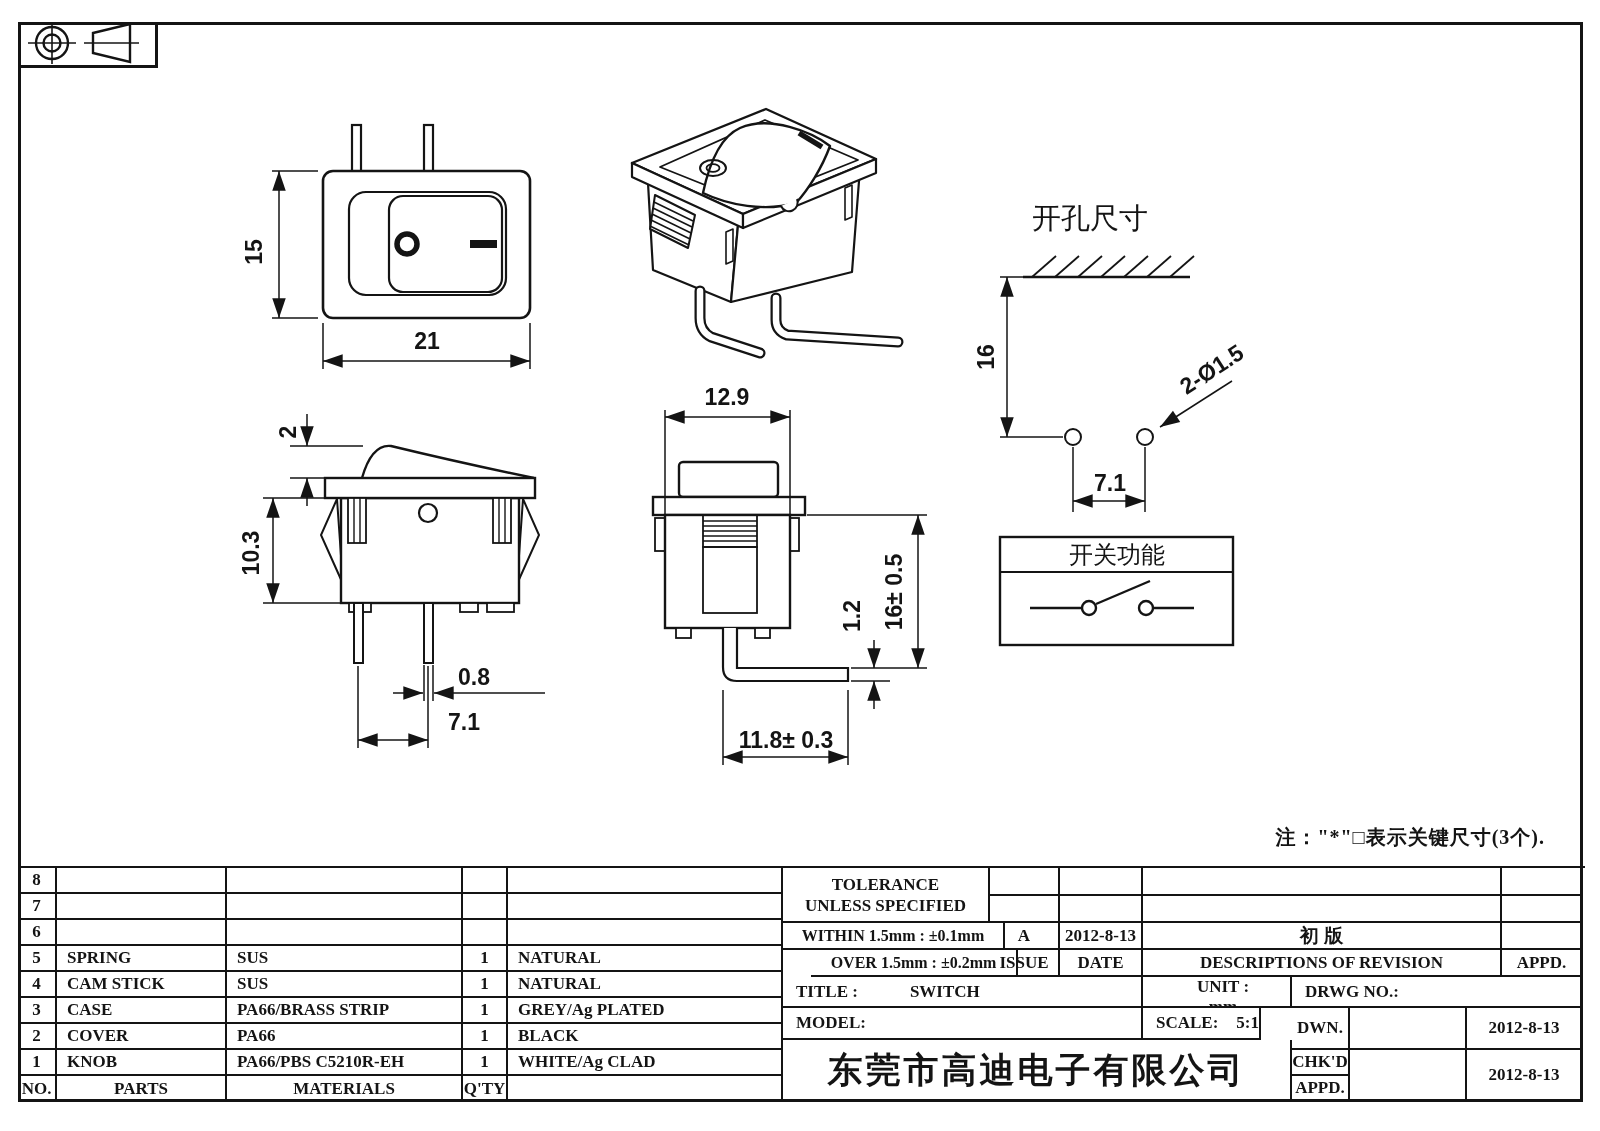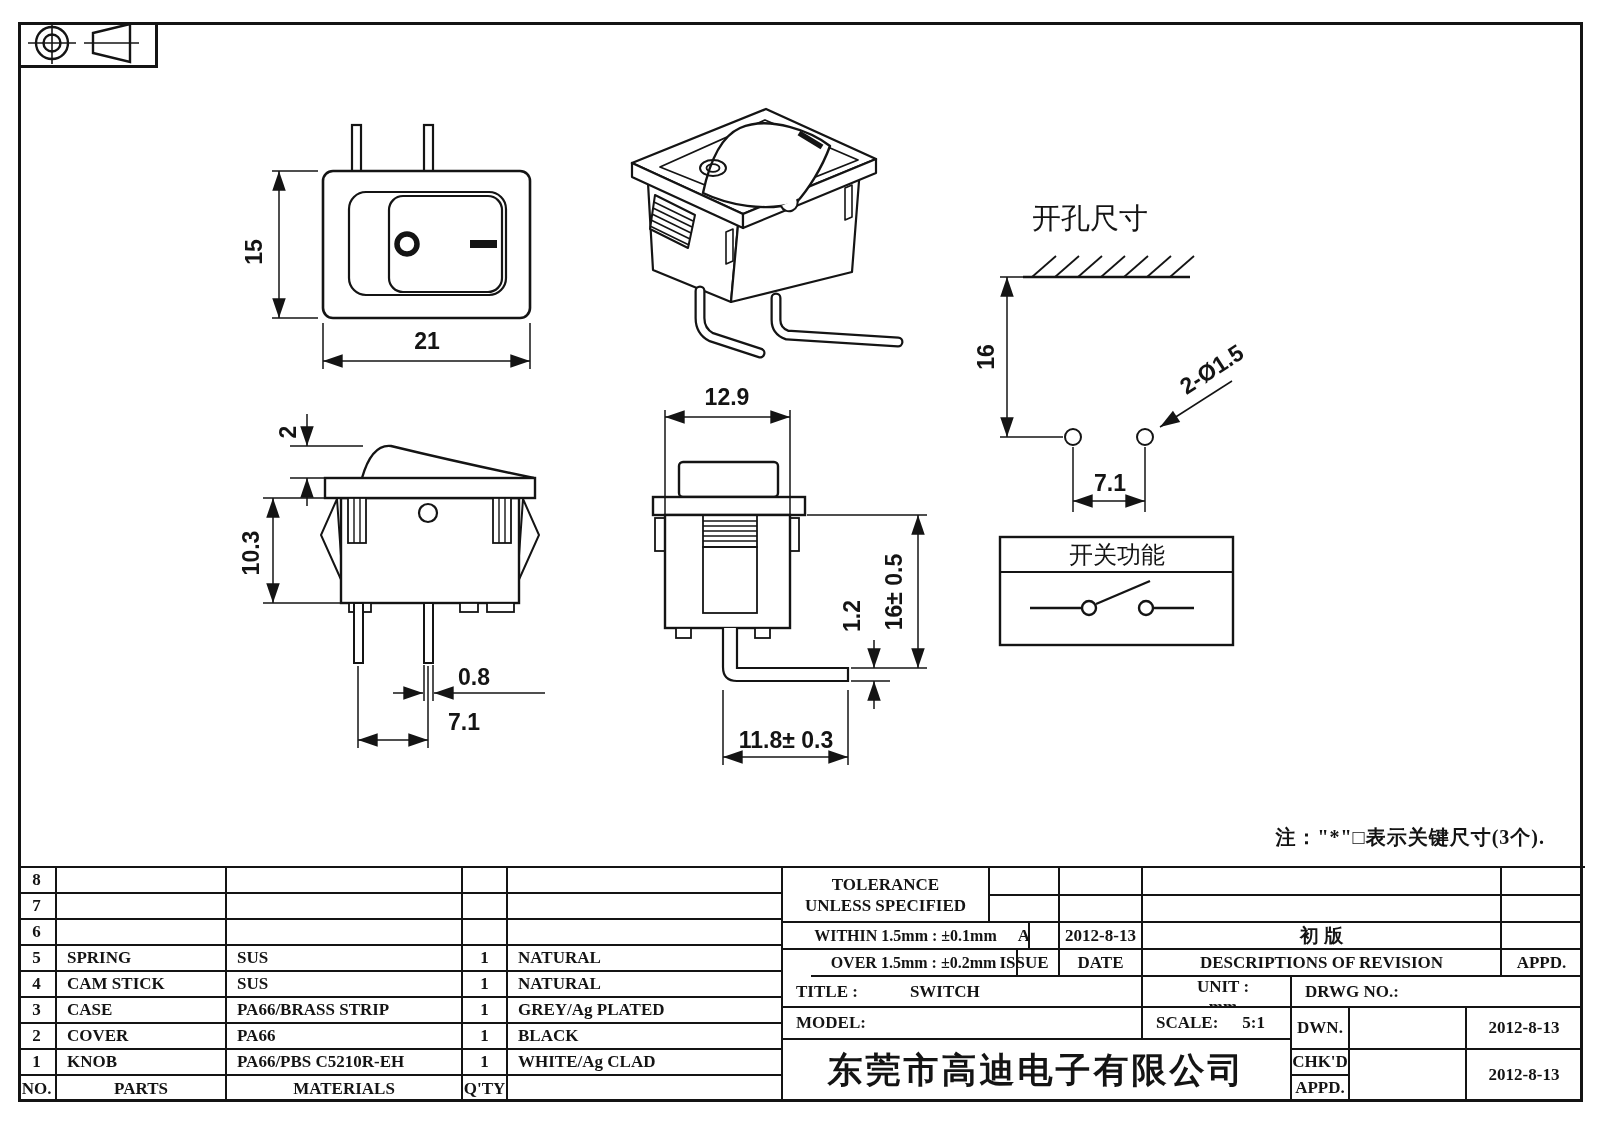--- a/index.html
+++ b/index.html
@@ -326,21 +326,21 @@
       <div>UNLESS  SPECIFIED</div>
     </div>
     <div class="tc br bb" style="left:207px;top:0;width:70px;height:28px;"></div>
     <div class="tc br bb" style="left:277px;top:0;width:83px;height:28px;"></div>
     <div class="tc br bb" style="left:360px;top:0;width:359px;height:28px;"></div>
     <div class="tc bb" style="left:719px;top:0;width:79px;height:28px;"></div>
     <div class="tc br bb" style="left:207px;top:28px;width:70px;height:27px;"></div>
     <div class="tc br bb" style="left:277px;top:28px;width:83px;height:27px;"></div>
     <div class="tc br bb" style="left:360px;top:28px;width:359px;height:27px;"></div>
     <div class="tc bb" style="left:719px;top:28px;width:79px;height:27px;"></div>
-    <div class="tc br bb" style="left:0;top:55px;width:247px;height:27px;font-size:16px;">WITHIN 1.5mm : ±0.1mm</div>
+    <div class="tc br bb" style="left:0;top:55px;width:222px;height:27px;font-size:16px;">WITHIN 1.5mm : ±0.1mm</div>
     <div class="tc br bb" style="left:207px;top:55px;width:70px;height:27px;">A</div>
     <div class="tc br bb" style="left:277px;top:55px;width:83px;height:27px;">2012-8-13</div>
     <div class="tc br bb cjk" style="left:360px;top:55px;width:359px;height:27px;font-size:19px;">初  版</div>
     <div class="tc bb" style="left:719px;top:55px;width:79px;height:27px;"></div>
     <div class="tc br bb" style="left:0;top:82px;width:207px;height:27px;font-size:16px;margin-left:28px;">OVER 1.5mm : ±0.2mm</div>
     <div class="tc br bb" style="left:207px;top:82px;width:70px;height:27px;">ISSUE</div>
     <div class="tc br bb" style="left:277px;top:82px;width:83px;height:27px;">DATE</div>
     <div class="tc br bb" style="left:360px;top:82px;width:359px;height:27px;">DESCRIPTIONS  OF  REVISION</div>
     <div class="tc bb" style="left:719px;top:82px;width:79px;height:27px;">APPD.</div>
 
@@ -349,21 +349,21 @@
         <span class="sp1"></span>
       <span>SWITCH</span>
     </div>
     <div class="tc br bb lft" style="left:360px;top:109px;width:149px;height:31px;flex-direction:column;">
       <span>UNIT :</span>
         <span class="sp2"></span>
       <span>mm</span>
     </div>
     <div class="tc bb lft" style="left:509px;top:109px;width:289px;height:31px;">DRWG NO.:</div>
     <div class="tc br bb lft" style="left:0;top:140px;width:360px;height:32px;">MODEL:</div>
-    <div class="tc br bb lft" style="left:360px;top:140px;width:149px;height:32px;">
+    <div class="tc br bb lft" style="left:360px;top:140px;width:118px;height:32px;">
       <span>SCALE:</span>
         <span class="sp2"></span>
       <span>5:1</span>
     </div>
     <div class="tc br cjk" id="company" style="left:0;top:172px;width:509px;height:60px;">东莞市高迪电子有限公司</div>
     <div class="tc br bb" style="left:509px;top:140px;width:58px;height:42px;">DWN.</div>
     <div class="tc br bb" style="left:567px;top:140px;width:117px;height:42px;"></div>
     <div class="tc bb" style="left:684px;top:140px;width:114px;height:42px;">2012-8-13</div>
     <div class="tc br bb" style="left:509px;top:182px;width:58px;height:26px;">CHK'D</div>
     <div class="tc br" style="left:509px;top:208px;width:58px;height:24px;">APPD.</div>

